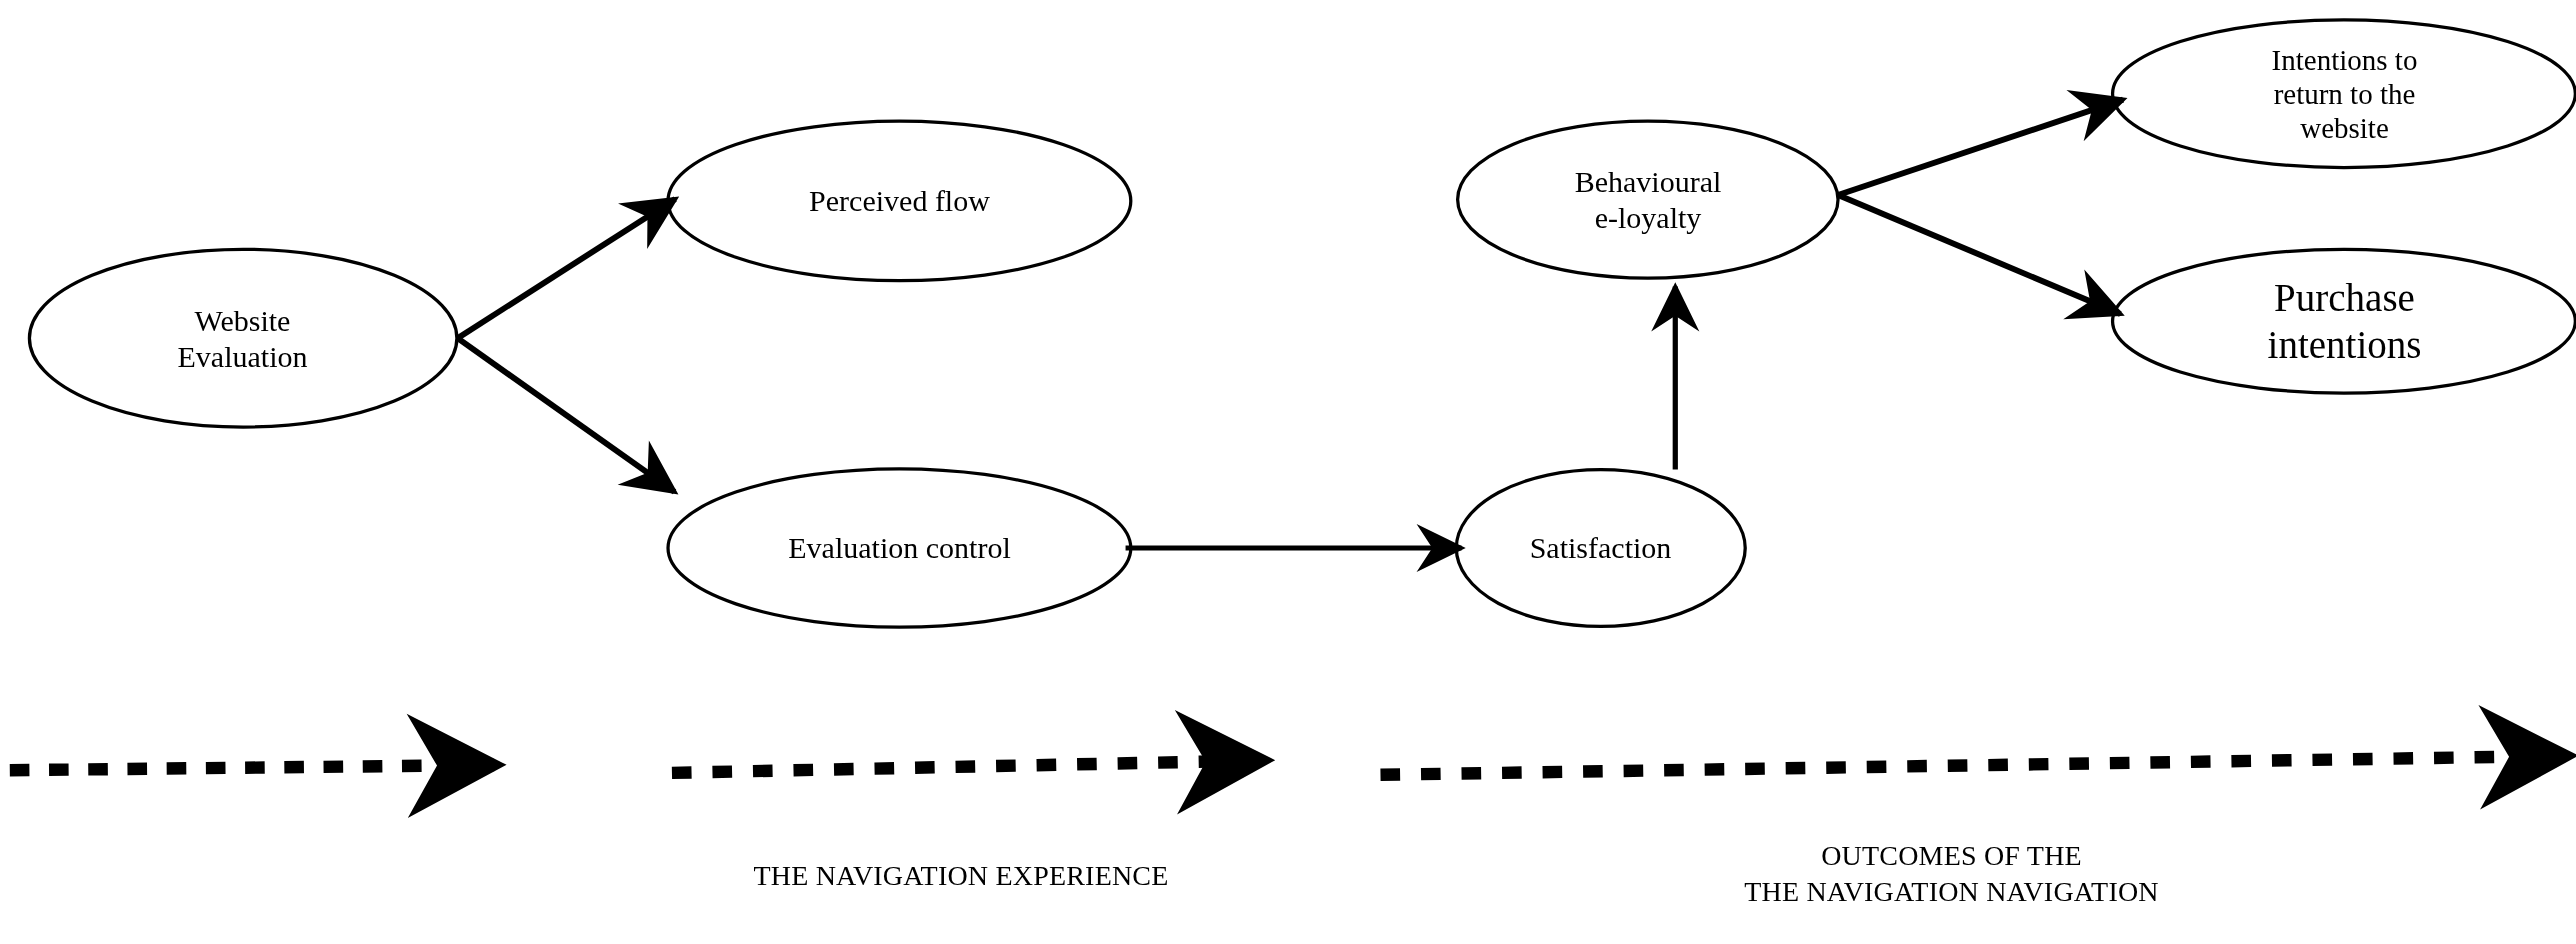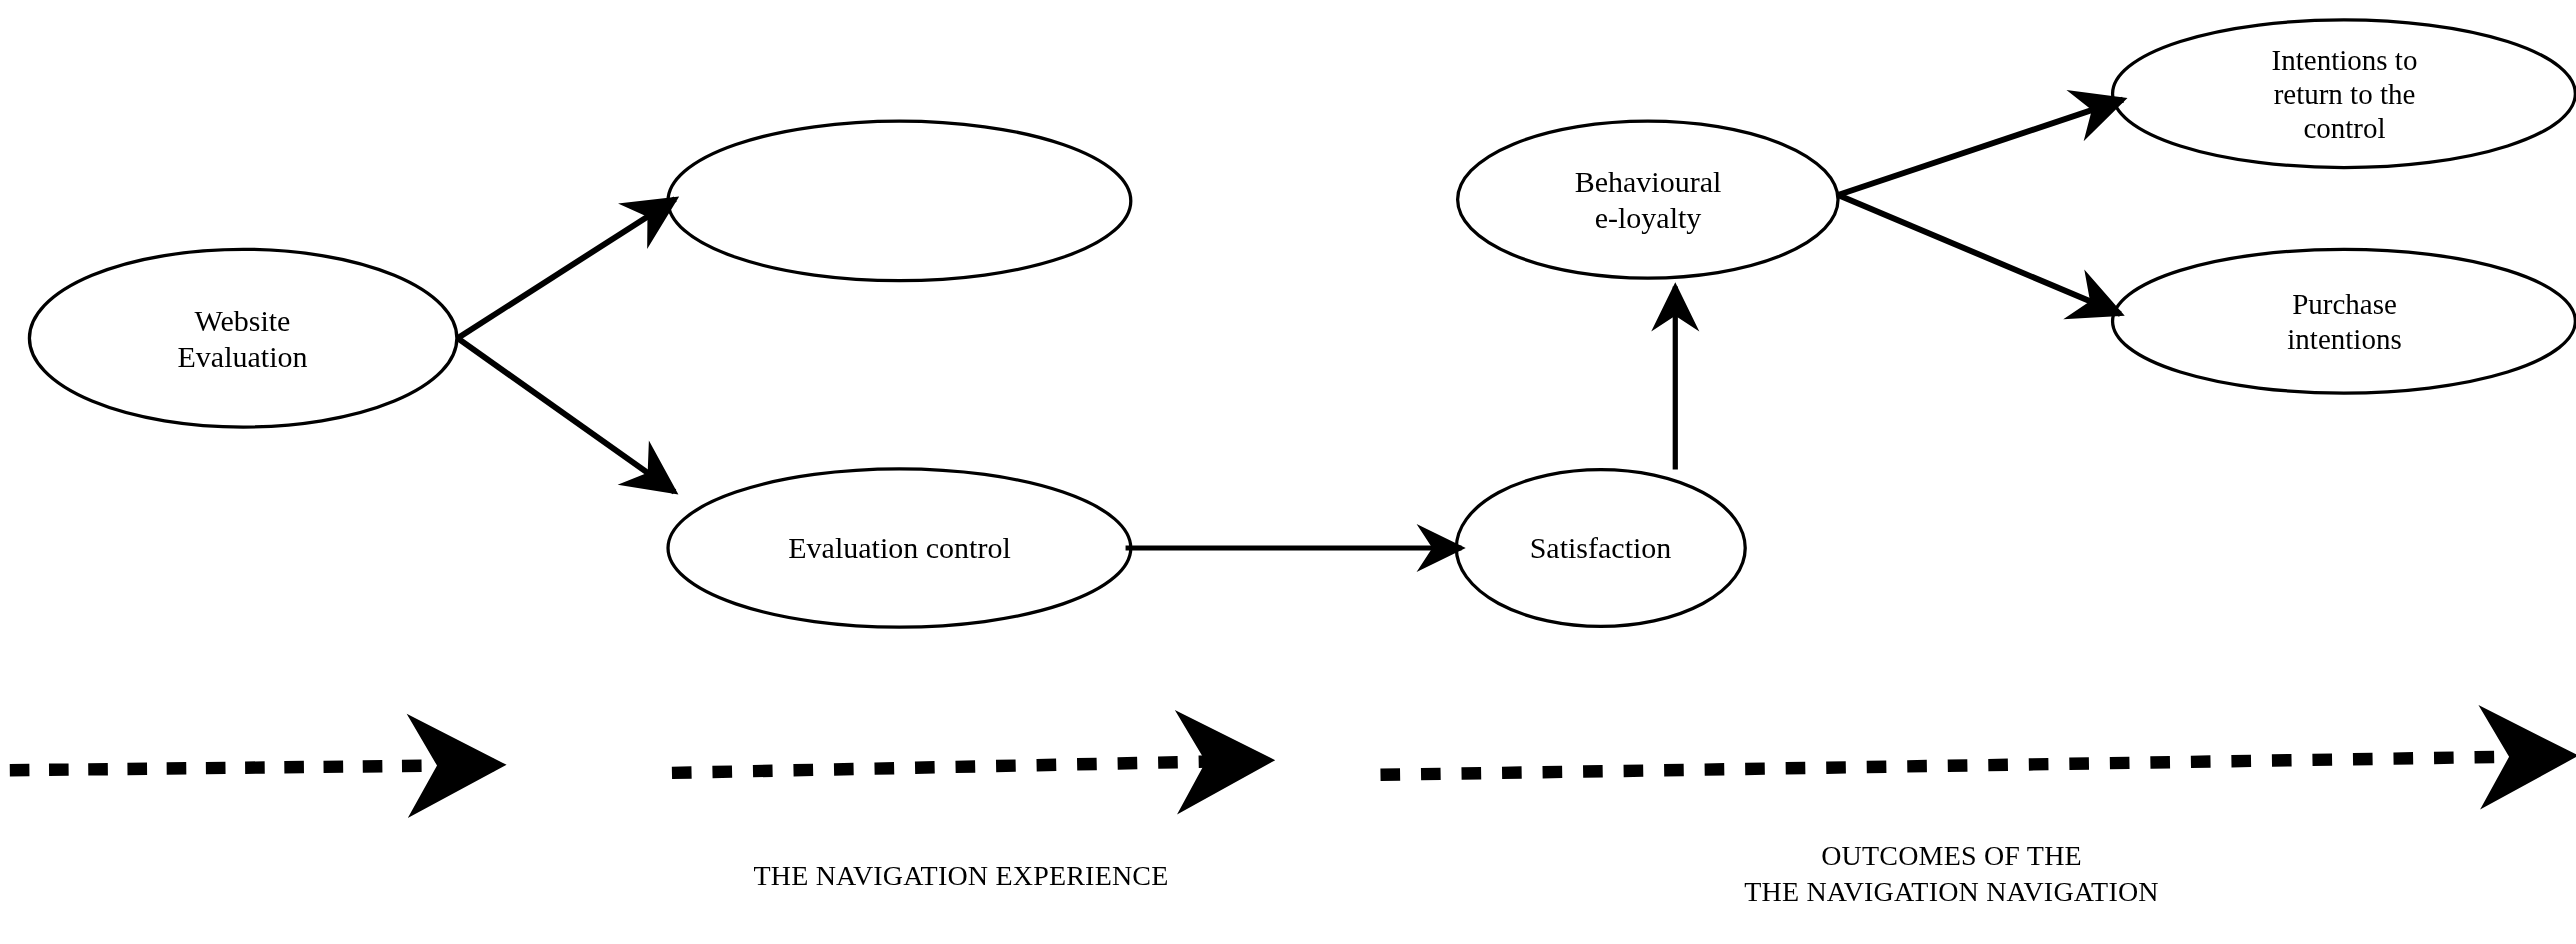--- a/index.html
+++ b/index.html
@@ -93,33 +93,34 @@
     <line x1="15" y1="1178" x2="756" y2="1170" stroke="#000000" stroke-width="19" stroke-dasharray="30 30" marker-end="url(#arrowhead-dashed)"></line>
 
     <line x1="1028" y1="1182" x2="1932" y2="1163" stroke="#000000" stroke-width="19" stroke-dasharray="30 32" marker-end="url(#arrowhead-dashed)"></line>
 
     <line x1="2112" y1="1185" x2="3926" y2="1156" stroke="#000000" stroke-width="19" stroke-dasharray="30 32" marker-end="url(#arrowhead-dashed)"></line>
   </svg>
 
   <div class="node-label" style="left:29px; top:288px; width:427px; height:101px;">Website
 Evaluation</div>
 
+  <div class="node-label" style="left:668px; top:178px; width:463px; height:46px;">Perceived flow</div>
 
   <div class="node-label" style="left:668px; top:525px; width:463px; height:46px;">Evaluation control</div>
 
   <div class="node-label" style="left:1458px; top:149px; width:380px; height:101px;">Behavioural
 e-loyalty</div>
 
   <div class="node-label" style="left:1456px; top:525px; width:289px; height:46px;">Satisfaction</div>
 
   <div class="node-label" style="left:2113px; top:38px; width:463px; height:112px; font-size:29px;">Intentions to
 return to the
-control</div>
+website</div>
 
-  <div class="node-label" style="left:2113px; top:271px; width:463px; height:101px; font-size:29px;">Purchase
+  <div class="node-label" style="left:2113px; top:271px; width:463px; height:101px; font-size:39px;">Purchase
 intentions</div>
 
 
   <div class="phase-caption" style="left:667px; top:858px; width:588px;">THE NAVIGATION EXPERIENCE</div>
 
   <div class="phase-caption" style="left:1677px; top:838px; width:549px;">OUTCOMES OF THE
 THE NAVIGATION NAVIGATION</div>
 
 </div>
 

